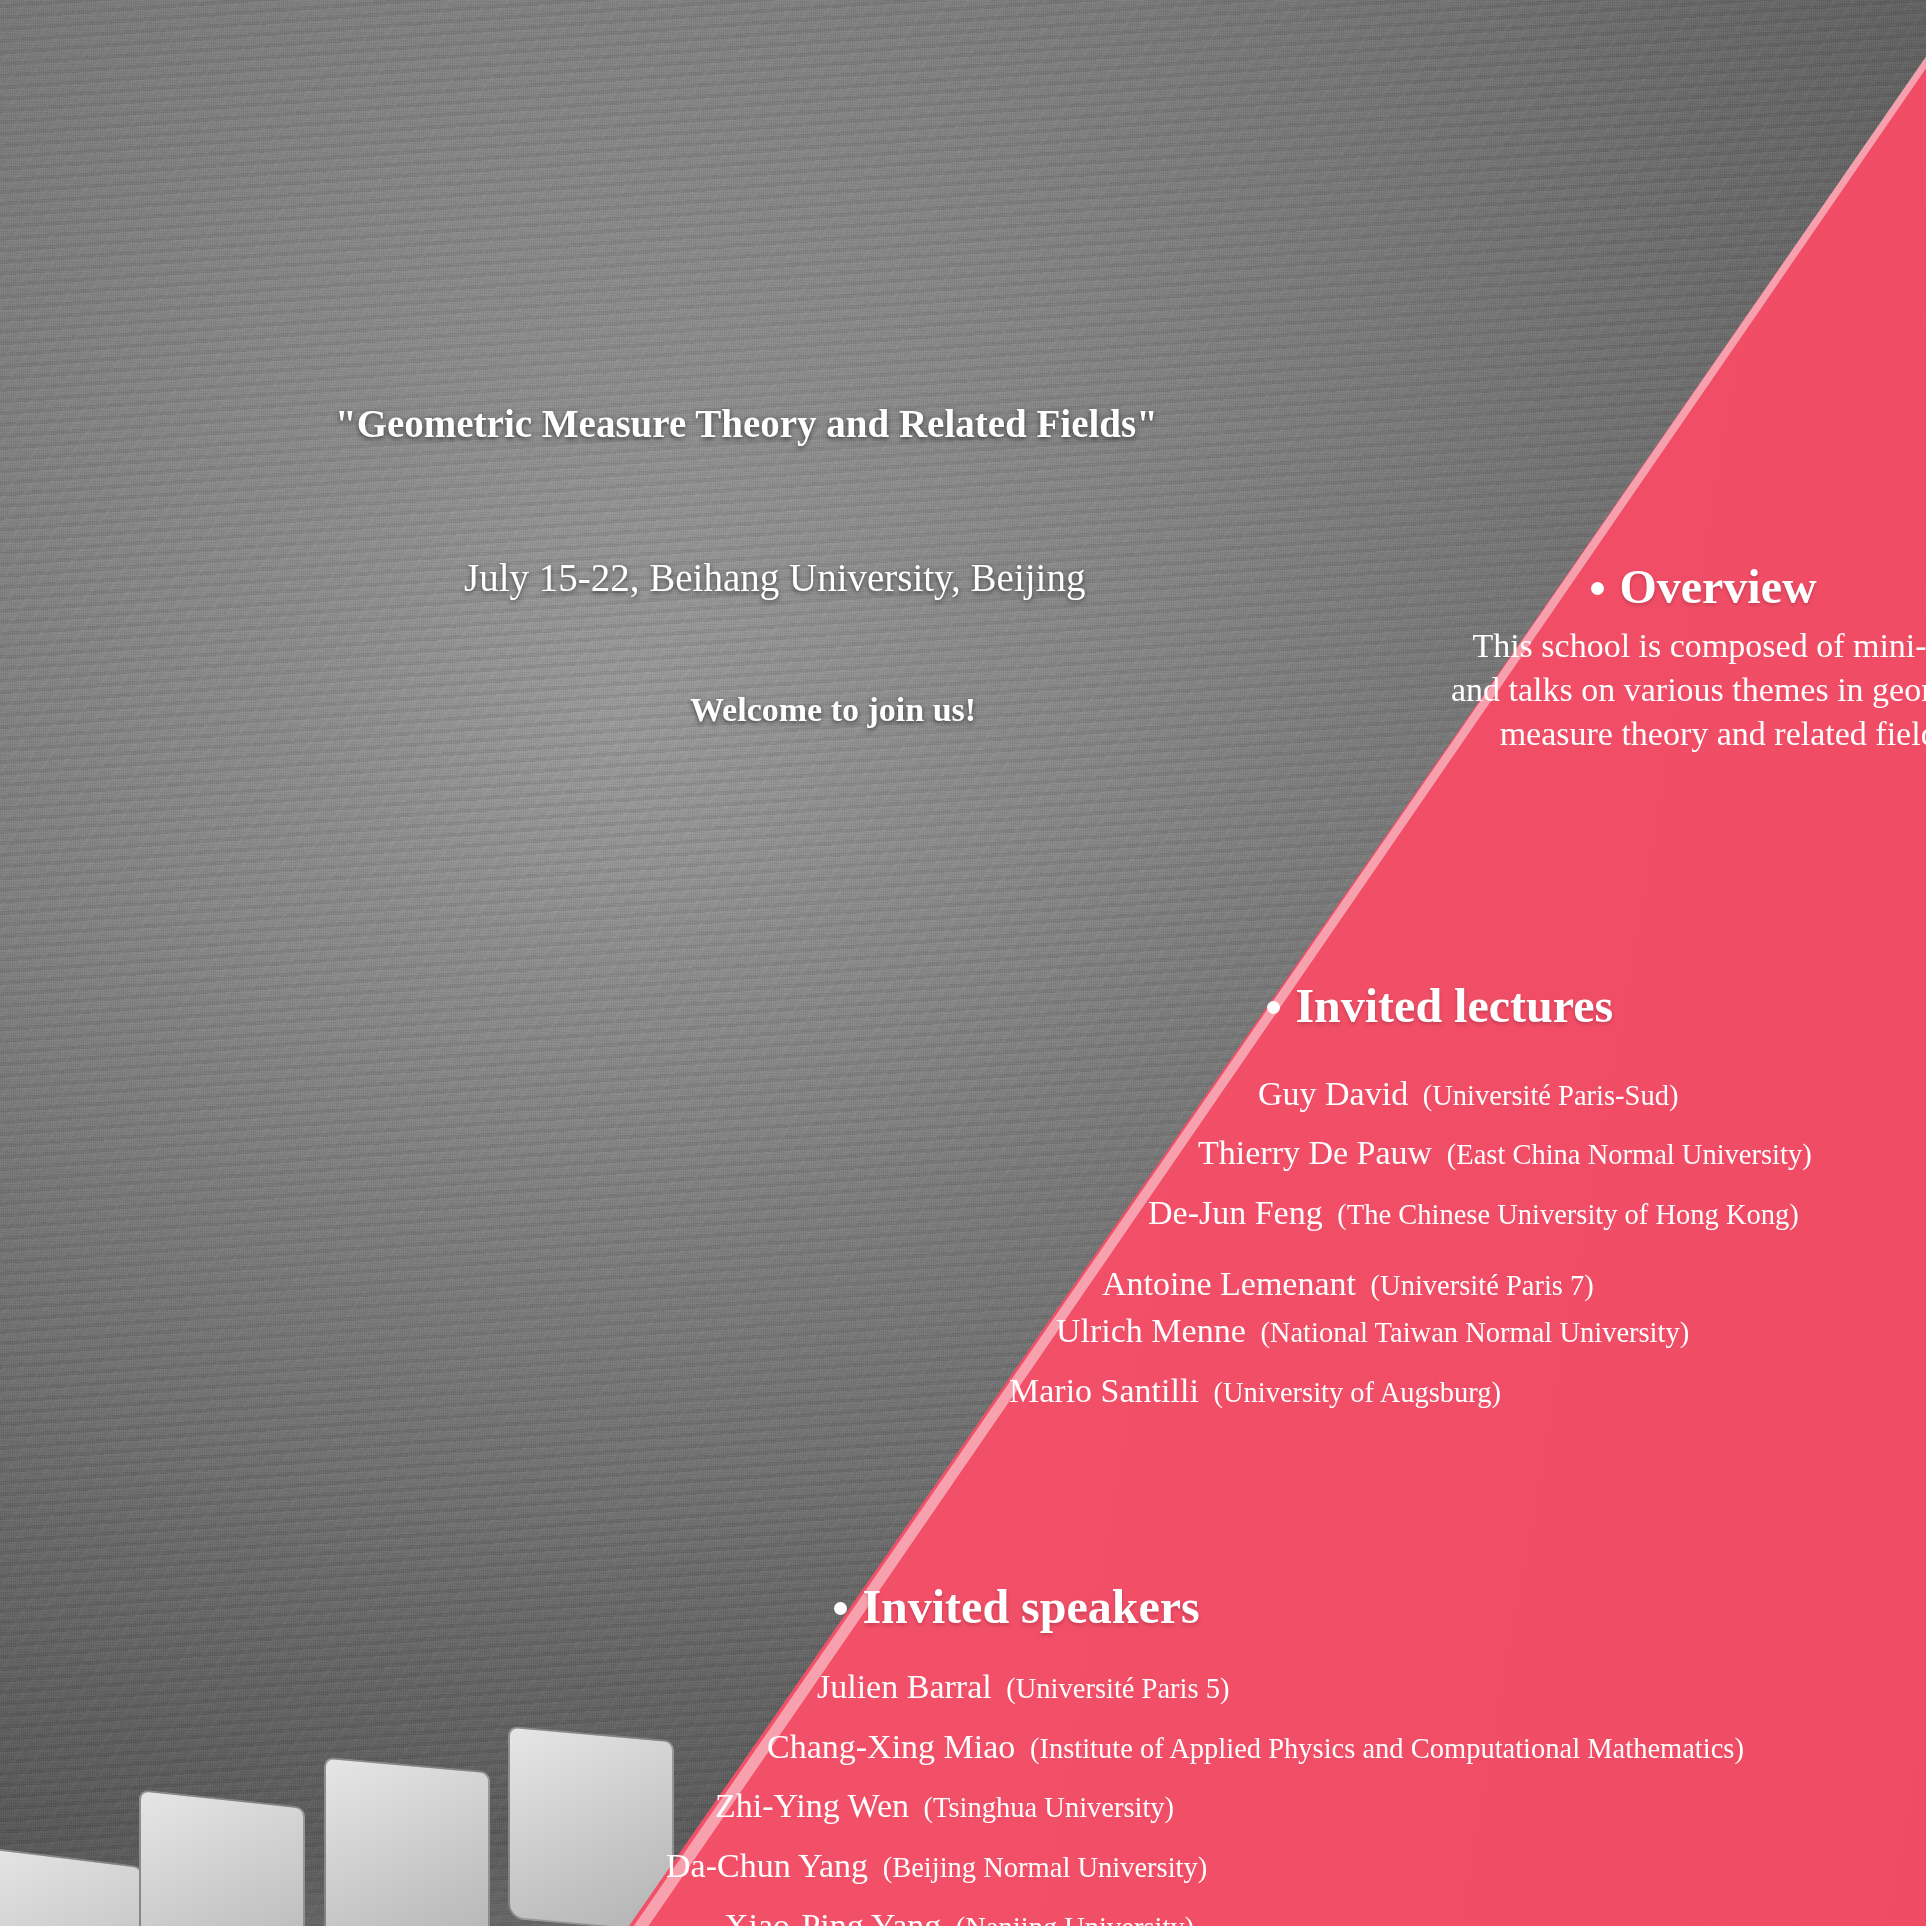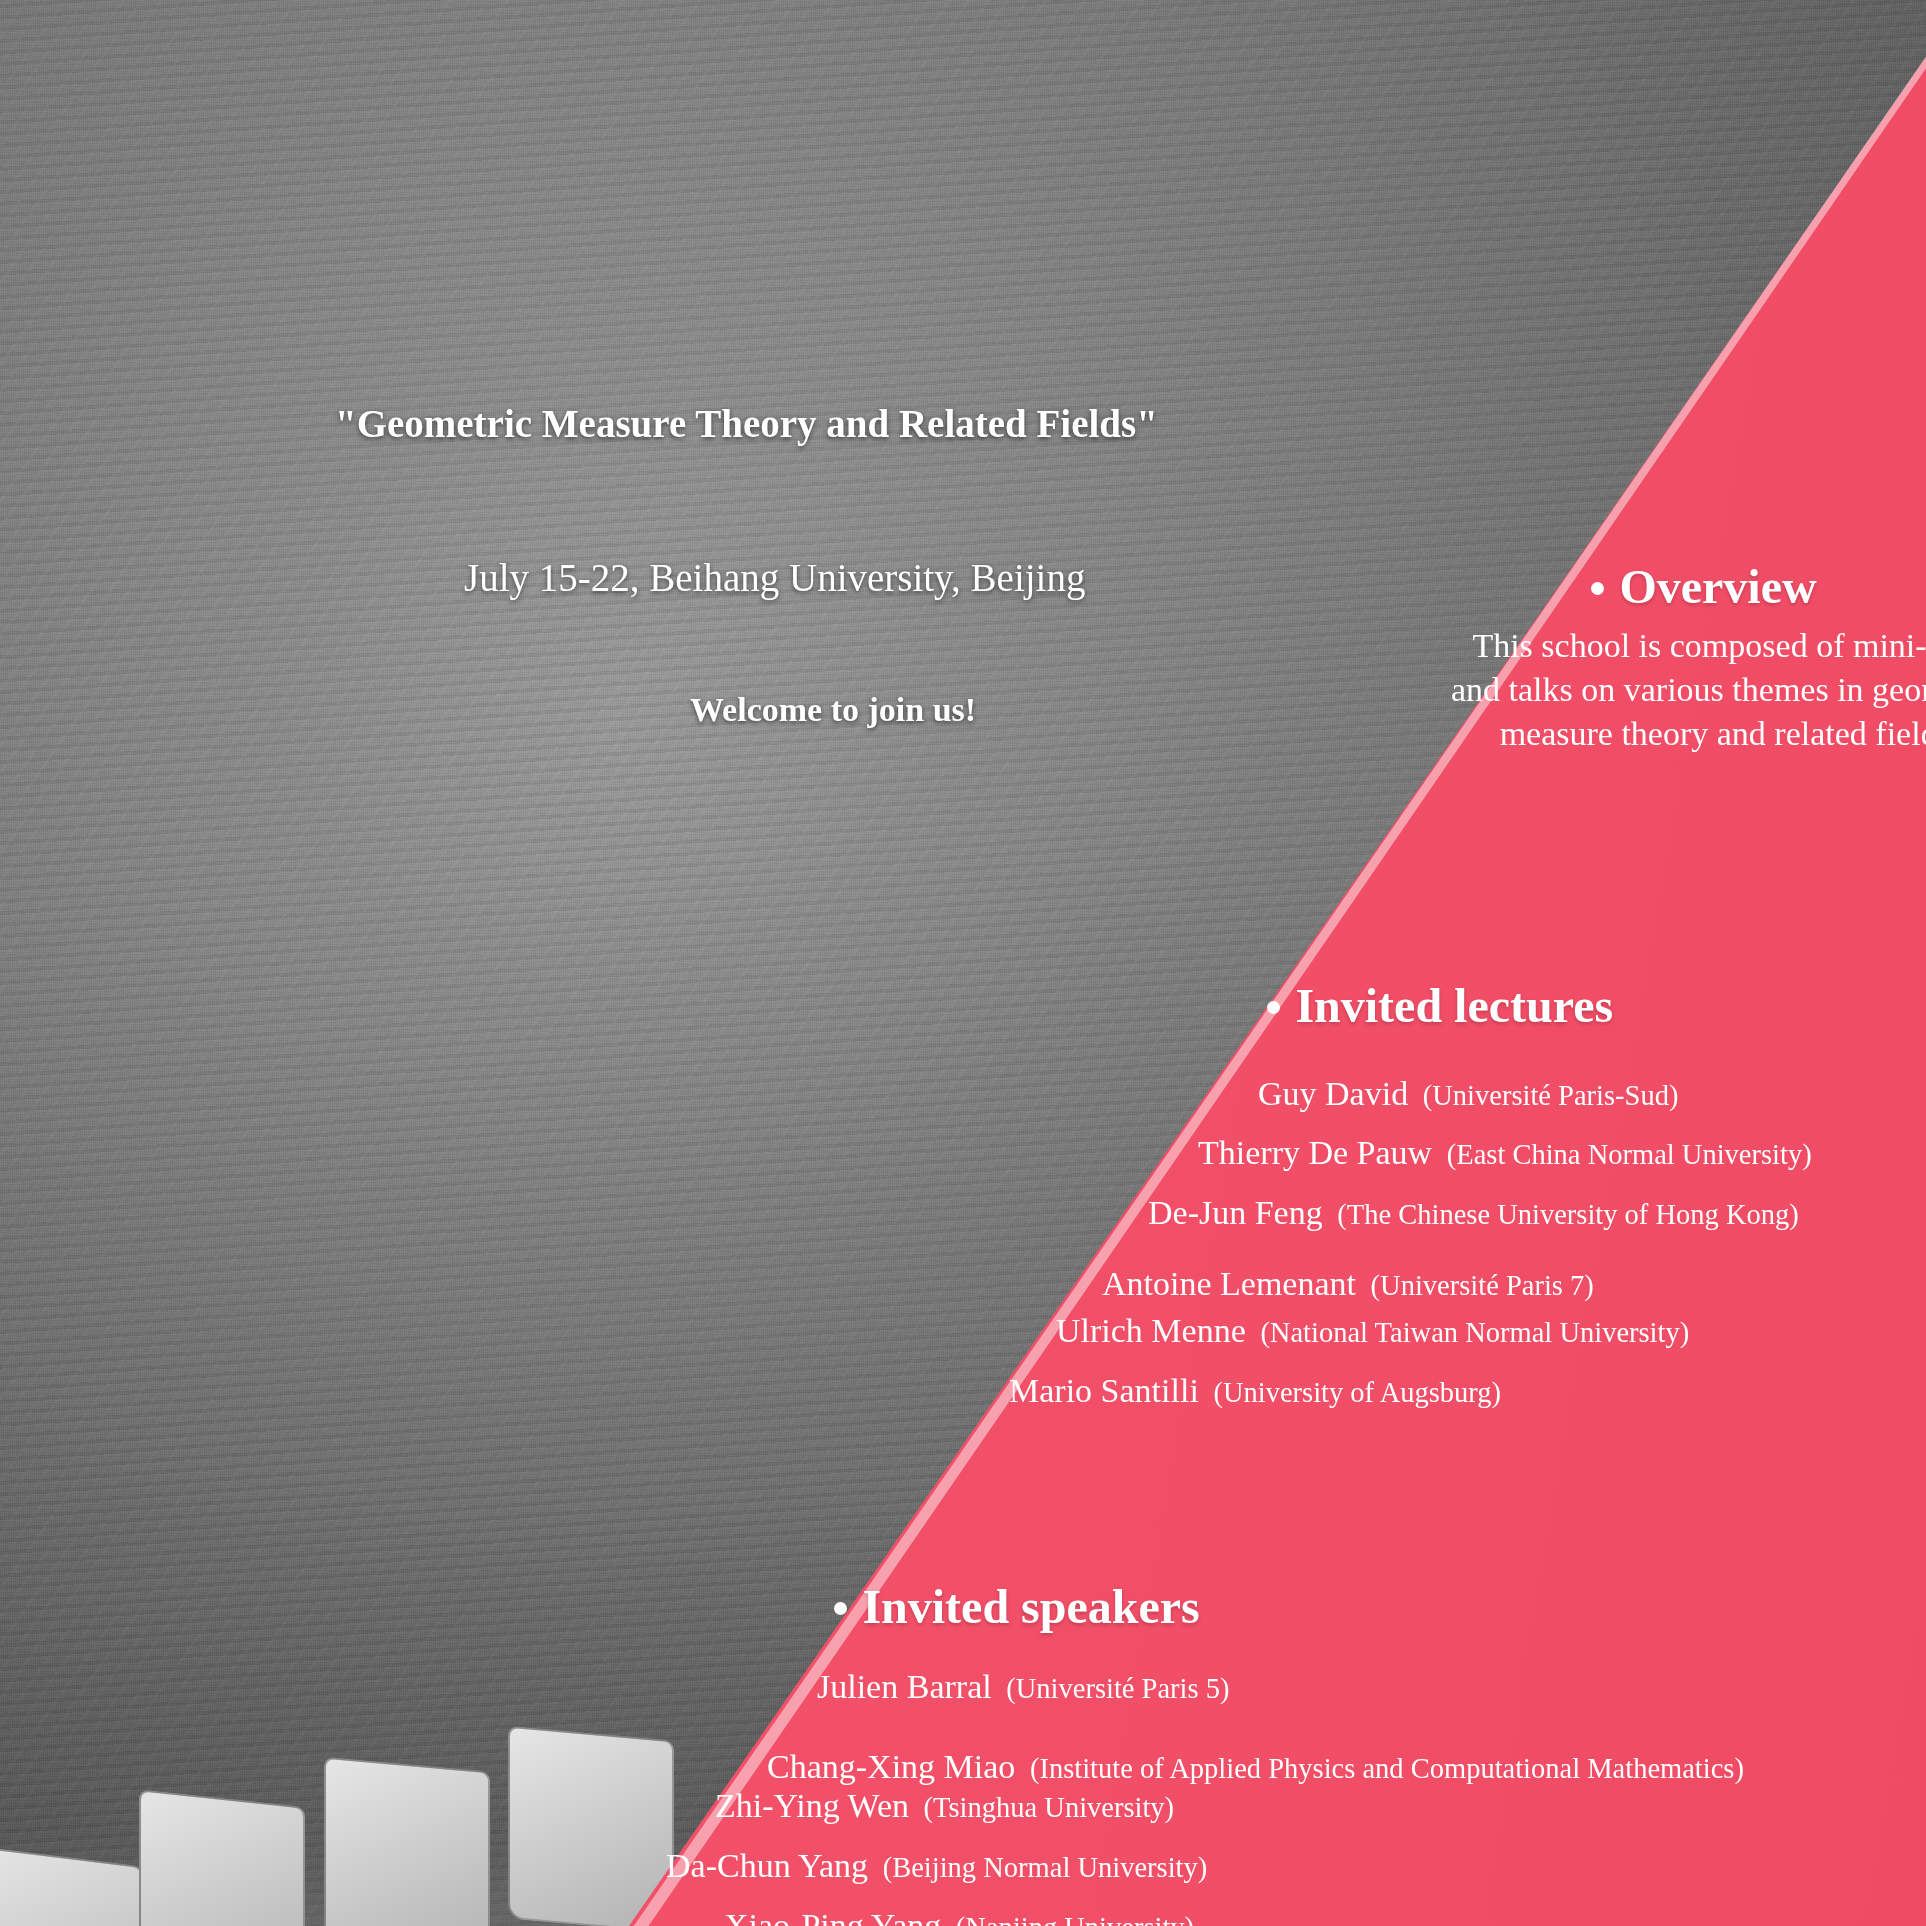--- a/index.html
+++ b/index.html
@@ -274,21 +274,21 @@
     </div>
   </div>
 
   <div class="sec-head speakers-head">
     <span class="bullet"></span><span>Invited speakers</span>
   </div>
   <div class="people">
     <div class="person" style="left:817px; top:1670px;">
       <span class="nm">Julien Barral</span><span class="af">(Université Paris 5)</span>
     </div>
-    <div class="person" style="left:767px; top:1730px;margin-top:20px;">
+    <div class="person" style="left:767px; top:1730px;">
       <span class="nm">Chang-Xing Miao</span><span class="af">(Institute of Applied Physics and Computational Mathematics)</span>
     </div>
     <div class="person" style="left:715px; top:1789px;">
       <span class="nm">Zhi-Ying Wen</span><span class="af">(Tsinghua University)</span>
     </div>
     <div class="person" style="left:666px; top:1849px;">
       <span class="nm">Da-Chun Yang</span><span class="af">(Beijing Normal University)</span>
     </div>
     <div class="person" style="left:724px; top:1909px;">
       <span class="nm">Xiao-Ping Yang</span><span class="af">(Nanjing University)</span>

